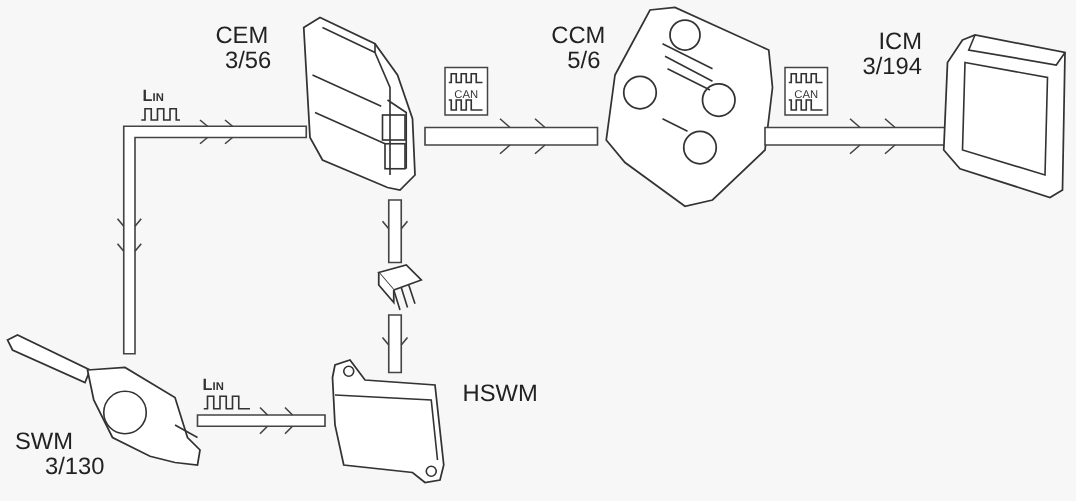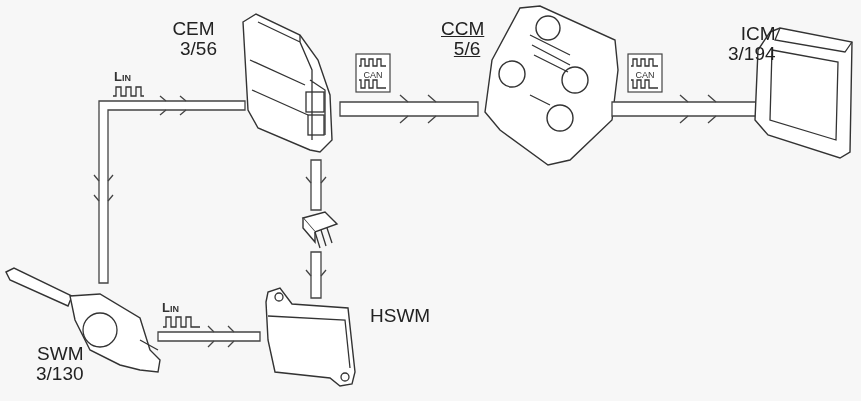--- a/index.html
+++ b/index.html
@@ -110,28 +110,28 @@
     <path class="ol" d="M70,296 L100,294 L140,318 L150,350 L160,360 L158,372 L140,370 L120,365 L90,350 L75,320 Z"></path>
     <circle cx="100" cy="330" r="17" class="dk"></circle>
     <path class="dk" d="M140,340 L158,350"></path>
   </g>
 </svg>
 
 <div class="lbl" style="left:170px;top:19px;">
   <div style="text-align:center">CEM</div>
   <div style="padding-left:10px">3/56</div>
 </div>
-<div class="lbl" style="left:441px;top:19px;text-decoration:underline;">
+<div class="lbl" style="left:441px;top:19px;">
   <div>CCM</div>
   <div style="padding-right:4px">5/6</div>
 </div>
-<div class="lbl" style="left:728px;top:24px;">
+<div class="lbl" style="left:690px;top:24px;">
   <div>ICM</div>
   <div>3/194</div>
 </div>
 <div class="lbl" style="left:12px;top:344px;">
-  <div style="text-align:right">SWM</div>
+  <div style="text-align:left">SWM</div>
   <div style="padding-left:24px;text-align:right">3/130</div>
 </div>
 <div class="lbl" style="left:370px;top:306px;">
   <div>HSWM</div>
 </div>
 </div>
 
 </body></html>

